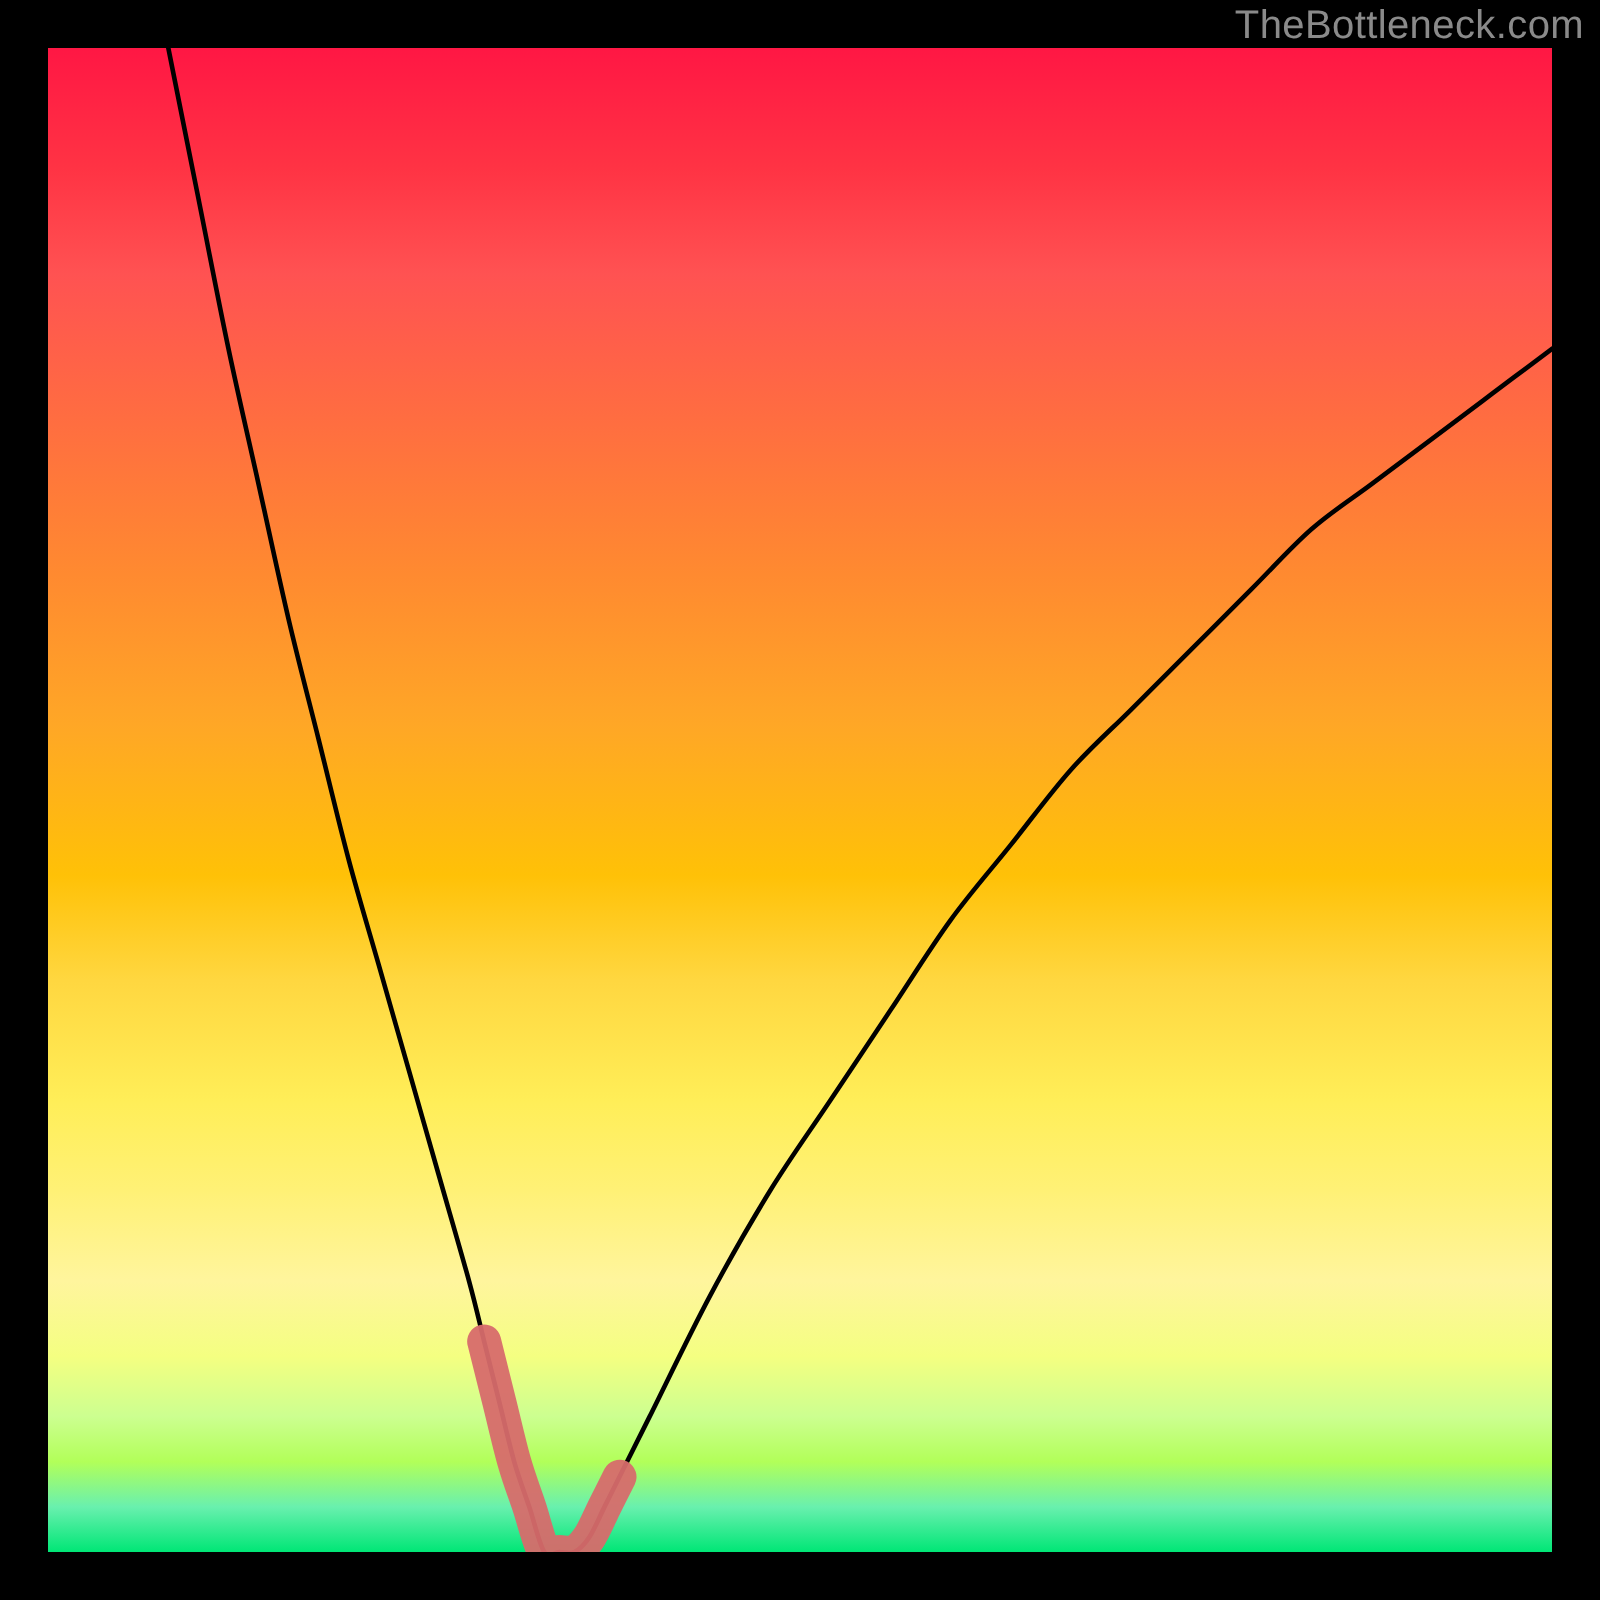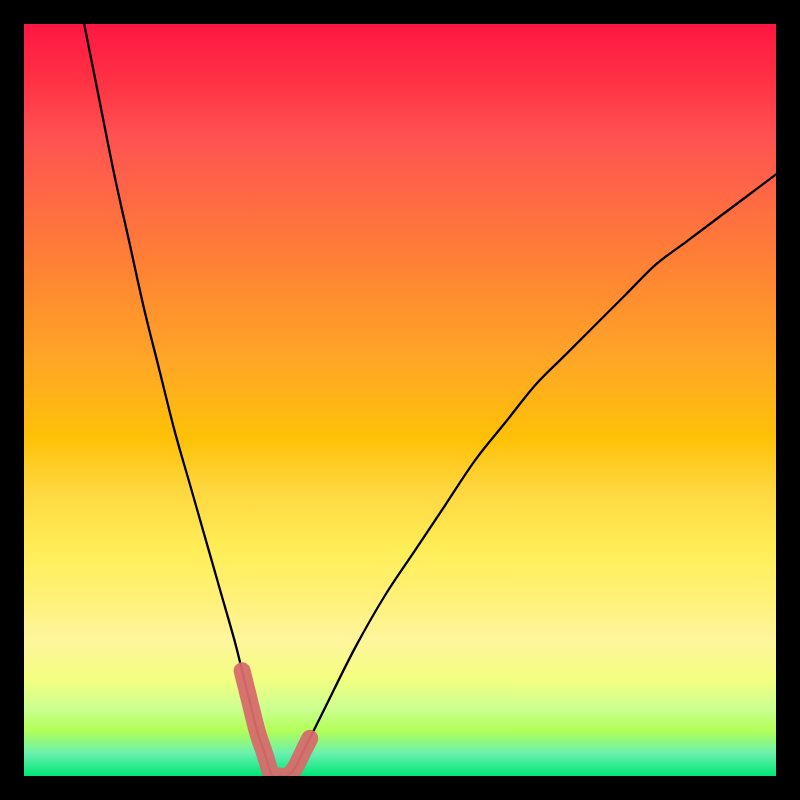--- a/index.html
+++ b/index.html
@@ -76,13 +76,14 @@
 <div class="frame">
 
   <div class="plot-area">
     <div class="gradient-bg"></div>
     <svg class="curves" viewBox="0 0 752 752" preserveAspectRatio="none">
       <path id="curve-main" fill="none" stroke="#000000" stroke-width="2.3" stroke-linecap="round" stroke-linejoin="round" d="M 60.160000000000004 0 C 62.66666666666667 12.533333333333323 70.18666666666667 50.13333333333327 75.2 75.19999999999993 C 80.21333333333334 100.2666666666666 85.22666666666666 126.58666666666663 90.24 150.39999999999998 C 95.25333333333333 174.21333333333334 100.26666666666668 195.52000000000004 105.28000000000002 218.08000000000004 C 110.29333333333335 240.64000000000004 115.30666666666667 264.4533333333333 120.32000000000001 285.76 C 125.33333333333334 307.06666666666666 130.34666666666666 325.8666666666666 135.35999999999999 345.91999999999996 C 140.3733333333333 365.9733333333333 145.38666666666666 387.28 150.4 406.08 C 155.41333333333336 424.88 160.42666666666668 441.1733333333333 165.44 458.71999999999997 C 170.45333333333332 476.26666666666665 175.46666666666664 493.81333333333333 180.48 511.36 C 185.49333333333334 528.9066666666666 190.50666666666666 546.4533333333334 195.52 564 C 200.53333333333336 581.5466666666666 206.80000000000004 602.8533333333334 210.56000000000003 616.64 C 214.32000000000002 630.4266666666666 215.57333333333332 636.6933333333334 218.07999999999998 646.72 C 220.58666666666664 656.7466666666667 223.09333333333333 666.7733333333333 225.6 676.8 C 228.10666666666665 686.8266666666666 230.61333333333334 698.1066666666667 233.12 706.88 C 235.62666666666667 715.6533333333333 238.13333333333335 721.9200000000001 240.64000000000001 729.44 C 243.14666666666668 736.96 245.65333333333336 748.24 248.16000000000003 752 C 250.66666666666669 755.76 253.17333333333335 752 255.68 752 C 258.18666666666667 752 260.6933333333333 753.2533333333333 263.2 752 C 265.70666666666665 750.7466666666667 268.2133333333333 748.24 270.71999999999997 744.48 C 273.22666666666663 740.72 275.73333333333335 734.4533333333334 278.24 729.44 C 280.74666666666667 724.4266666666667 282 721.92 285.76 714.4 C 289.52 706.88 293.28000000000003 699.36 300.8 684.32 C 308.32 669.2800000000001 320.85333333333335 642.96 330.88 624.16 C 340.90666666666664 605.3599999999999 350.9333333333333 587.8133333333333 360.96 571.52 C 370.9866666666667 555.2266666666667 381.0133333333333 541.4399999999999 391.04 526.4 C 401.0666666666667 511.36 411.0933333333334 496.32000000000005 421.12000000000006 481.28000000000003 C 431.1466666666667 466.24 441.17333333333335 449.9466666666667 451.2 436.16 C 461.22666666666663 422.37333333333333 471.25333333333333 411.09333333333336 481.28000000000003 398.56 C 491.30666666666673 386.02666666666664 501.33333333333337 372.24 511.36 360.96 C 521.3866666666667 349.67999999999995 531.4133333333333 340.9066666666666 541.4399999999999 330.87999999999994 C 551.4666666666666 320.8533333333333 561.4933333333333 310.82666666666665 571.52 300.8 C 581.5466666666666 290.77333333333337 591.5733333333334 280.74666666666667 601.6 270.71999999999997 C 611.6266666666667 260.69333333333327 621.6533333333333 249.4133333333333 631.68 240.64 C 641.7066666666666 231.86666666666667 651.7333333333333 225.60000000000005 661.76 218.08000000000004 C 671.7866666666666 210.56000000000003 681.8133333333334 203.04 691.84 195.51999999999998 C 701.8666666666667 187.99999999999997 711.8933333333333 180.48000000000005 721.92 172.96000000000004 C 731.9466666666666 165.44000000000003 746.9866666666667 154.16 752 150.39999999999998"></path>
       <path id="curve-highlight" fill="none" stroke="#d76b6b" stroke-width="17" stroke-linecap="round" stroke-linejoin="round" stroke-opacity="0.95" d="M 218.07999999999998 646.72 C 219.33333333333331 651.7333333333333 223.09333333333333 666.7733333333333 225.6 676.8 C 228.10666666666665 686.8266666666666 230.61333333333334 698.1066666666667 233.12 706.88 C 235.62666666666667 715.6533333333333 238.13333333333335 721.9200000000001 240.64000000000001 729.44 C 243.14666666666668 736.96 245.65333333333336 748.24 248.16000000000003 752 C 250.66666666666669 755.76 253.17333333333335 752 255.68 752 C 258.18666666666667 752 260.6933333333333 753.2533333333333 263.2 752 C 265.70666666666665 750.7466666666667 268.2133333333333 748.24 270.71999999999997 744.48 C 273.22666666666663 740.72 275.73333333333335 734.4533333333334 278.24 729.44 C 280.74666666666667 724.4266666666667 284.50666666666666 716.9066666666666 285.76 714.4"></path>
     </svg>
   </div>
 
+  <div class="watermark">TheBottleneck.com</div>
 </div>
 
 </body></html>

